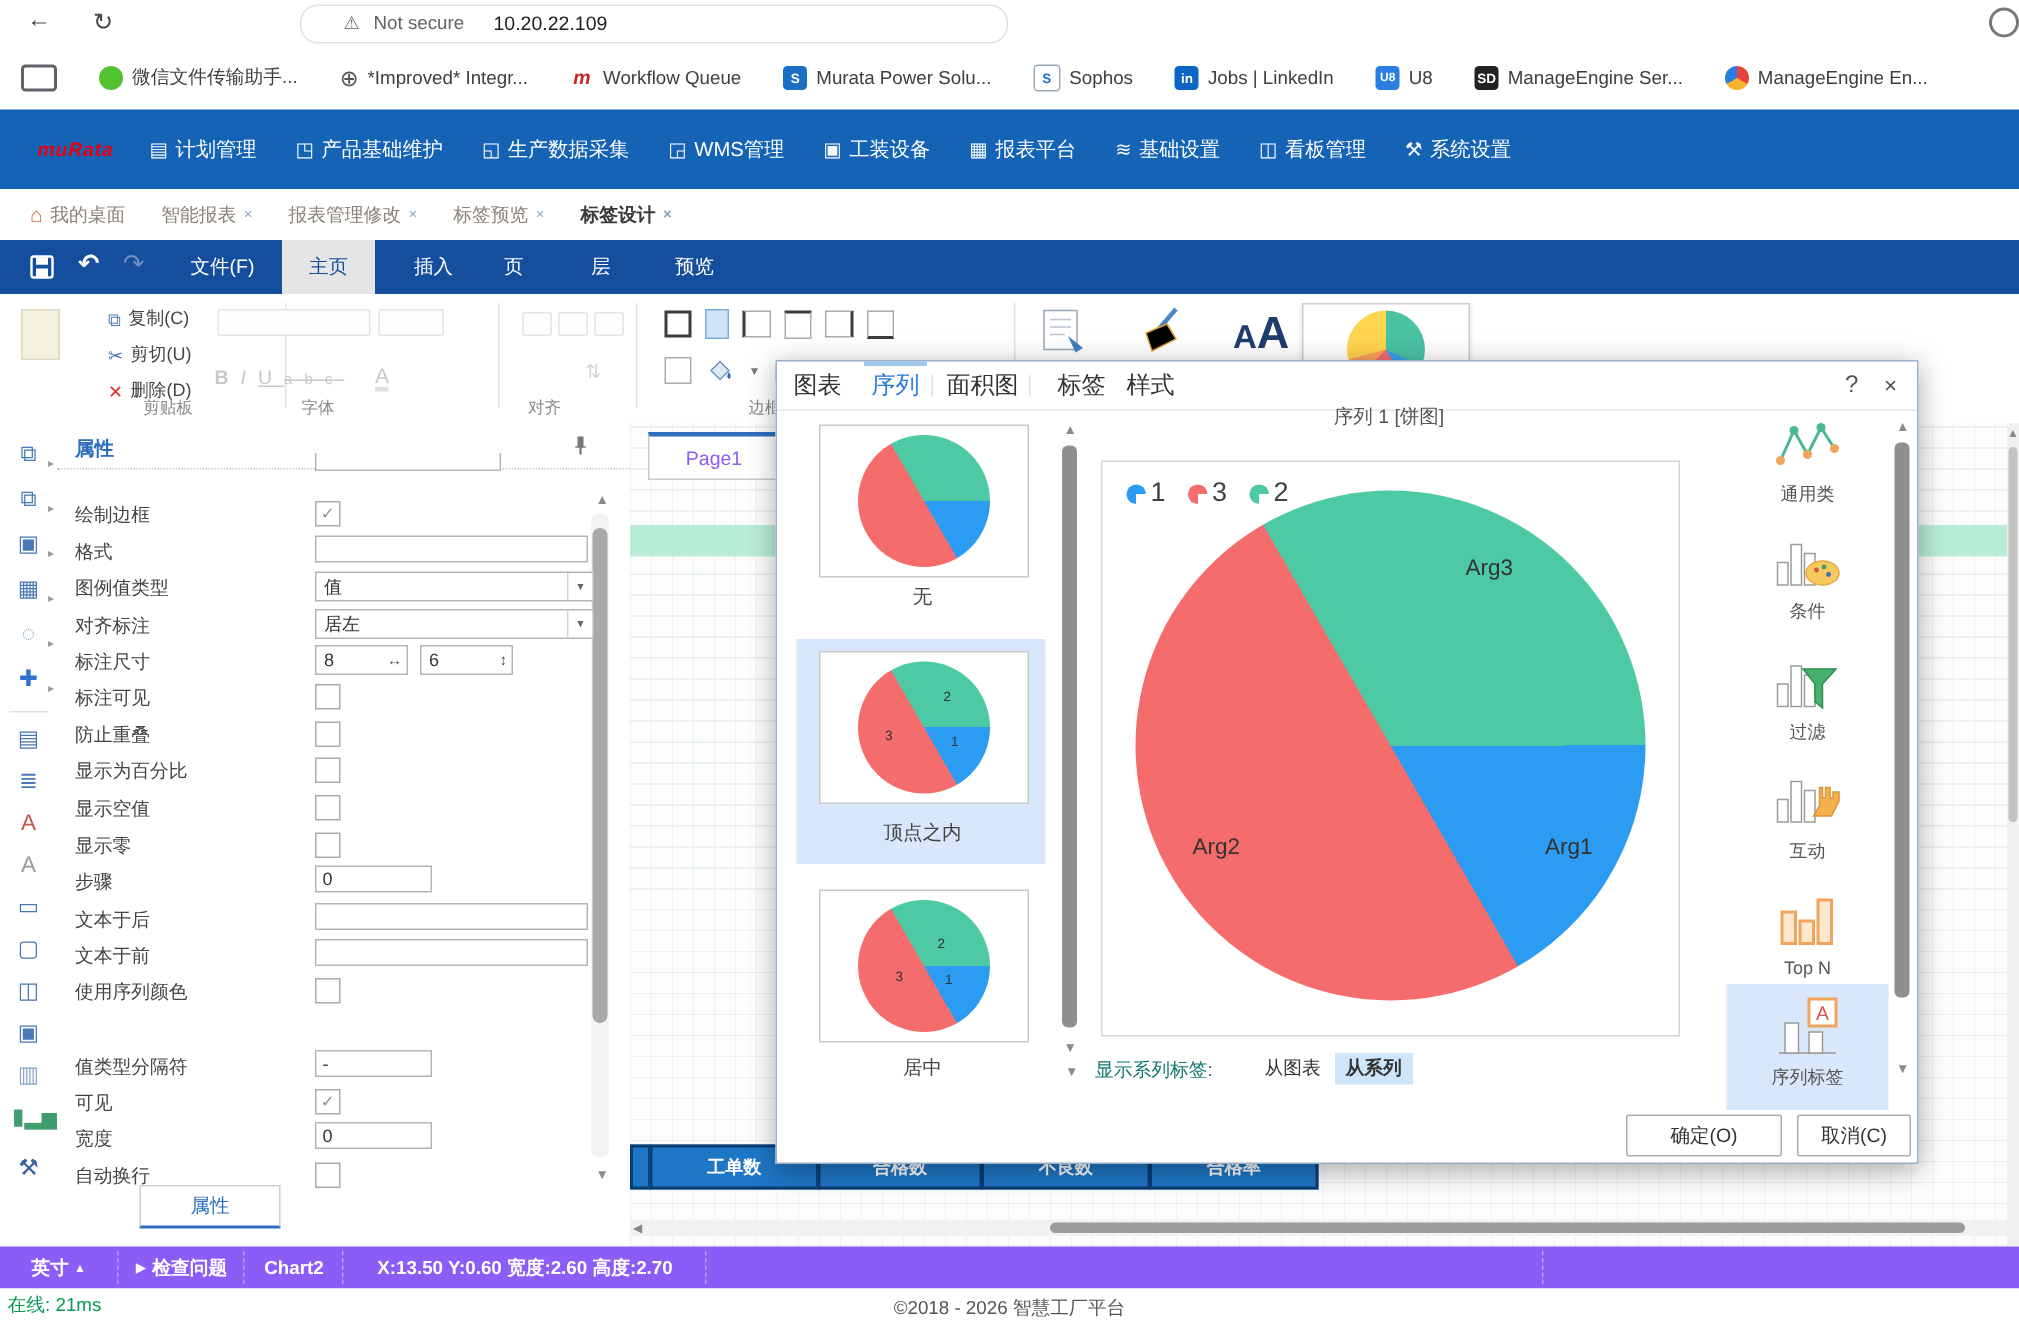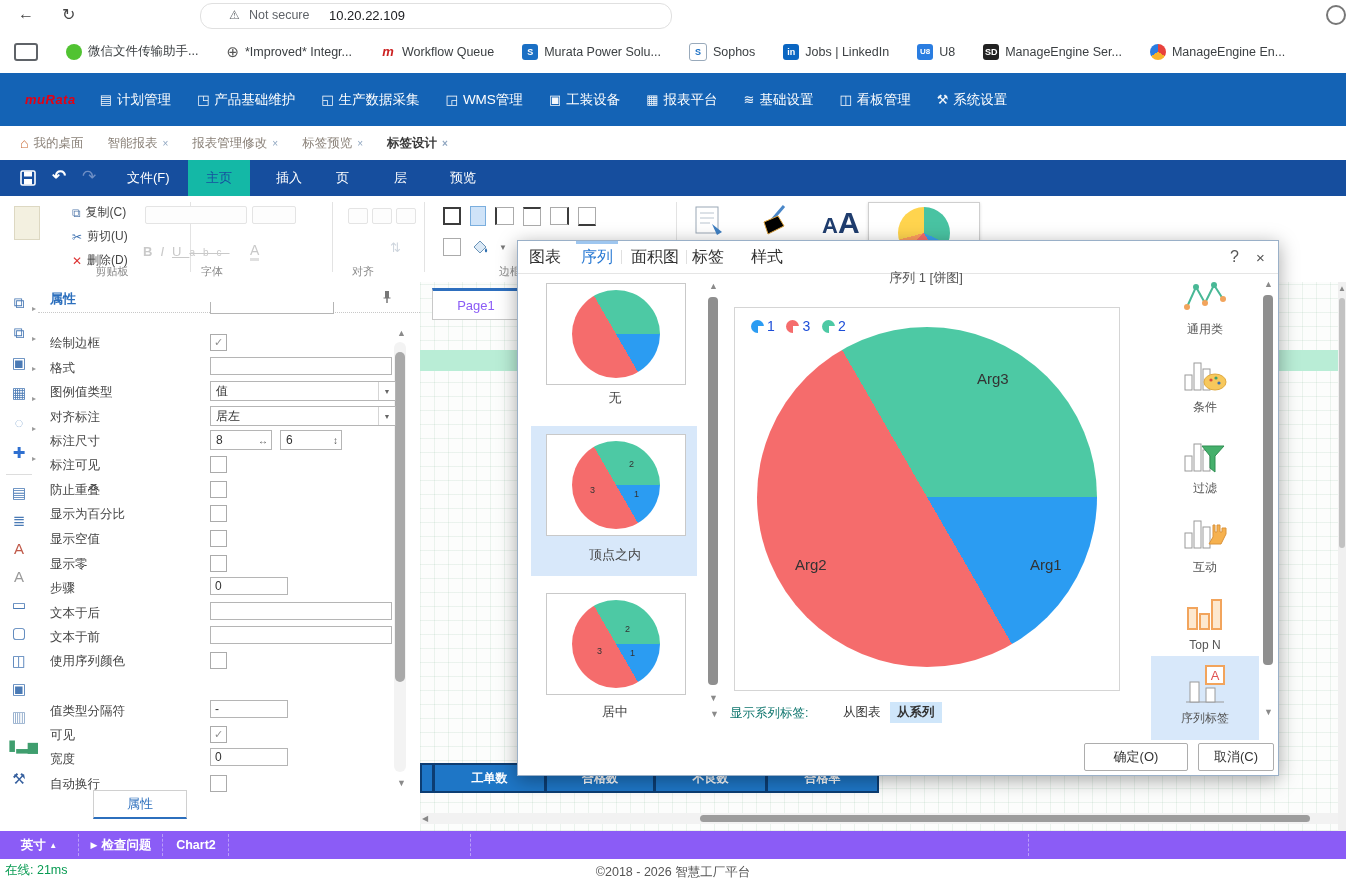--- a/index.html
+++ b/index.html
@@ -21,21 +21,21 @@
   .navitem{color:#fff;font-size:13.5px;display:flex;align-items:center;gap:5px;margin-right:26px;cursor:default}
   .navitem .nicon{font-size:13px;opacity:.95}
   
   .tabstrip{left:0;top:126px;width:1346px;height:34px;background:#fff;display:flex;align-items:center;gap:24px;padding-left:20px}
   .wtab{font-size:12.5px;color:#8a8178;display:flex;gap:5px;align-items:center}
   .wtab .x{color:#8fa6c0;font-size:10px}
   .wtab.active{color:#3a3a3a;font-weight:bold}
   
   .ribbonhead{left:0;top:160px;width:1346px;height:36px;background:#164e9e;color:#fff;font-size:13px}
   .rtab{height:36px;display:flex;align-items:center;padding:0 18px}
-  .rtab.active{background:#14b8a6;color:#164e9e}
+  .rtab.active{background:#e5e5e5;color:#164e9e}
   .ribbonbody{left:0;top:196px;width:1346px;height:86px;background:#fff;border-bottom:1px solid #d9d9d9}
   .gsep{position:absolute;top:6px;height:70px;width:1px;background:#e3e3e3}
   .glabel{position:absolute;top:68px;font-size:11px;color:#8a8a8a;text-align:center;width:80px}
   .clipitem{font-size:12px;color:#444;display:flex;gap:5px;align-items:center}
   .bsq{width:16px;height:16px;border:1px solid #ababab;background:#fff;display:inline-block}
   .bsq.all{border:2px solid #3c3c3c;width:14px;height:14px}
   .bsq.sel{background:#cfe3f8;border-color:#7aaede}
   .bsq.left{border-left:2px solid #3c3c3c}.bsq.top{border-top:2px solid #3c3c3c}
   .bsq.right{border-right:2px solid #3c3c3c}.bsq.bottom{border-bottom:2px solid #3c3c3c}
   .dimctl{border:1px solid #e4e4e4;border-radius:2px;background:#fdfdfd}
@@ -454,21 +454,21 @@
 </div>
 
 <div class="ab dialog">
   <div class="dtabs">
     <div class="dind"></div>
     <span class="dtab" style="left:11px">图表</span>
     <span class="dtab active" style="left:63px">序列</span>
     <span class="dsep" style="left:103px"></span>
     <span class="dtab" style="left:113px">面积图</span>
     <span class="dsep" style="left:168px"></span>
-    <span class="dtab" style="left:174px">标签</span>
+    <span class="dtab" style="left:187px">标签</span>
     <span class="dtab" style="left:233px">样式</span>
     <span class="dtab" style="left:712px;color:#555">?</span>
     <span class="dtab" style="left:738px;color:#555;font-size:15px">×</span>
   </div>
 
   <div class="pcard" style="top:42px">
     <div class="pie" style="position:absolute;left:25px;top:6px;width:88px;height:88px"></div>
   </div>
   <div class="plab" style="top:148px">无</div>
 
@@ -490,21 +490,21 @@
     </div>
   </div>
   <div class="plab" style="top:462px">居中</div>
 
   <span class="ab sarrow" style="left:191px;top:40px">▲</span>
   <div class="ab scroll-dark" style="left:190px;top:56px;width:10px;height:388px"></div>
   <span class="ab sarrow" style="left:191px;top:452px">▼</span>
 
   <div class="ab" style="left:216px;top:28px;width:384px;text-align:center;font-size:13px;color:#555">序列 1 [饼图]</div>
   <div class="chartbox">
-    <div class="ab" style="left:16px;top:10px;font-size:14px;color:#1d4ed8">
+    <div class="ab" style="left:16px;top:10px;font-size:18px;color:#404040">
       <span class="lgi lg-b"></span><span>1</span>&nbsp;&nbsp;
       <span class="lgi lg-r"></span><span>3</span>&nbsp;&nbsp;
       <span class="lgi lg-g"></span><span>2</span>
     </div>
     <div class="pie" style="position:absolute;left:22px;top:19px;width:340px;height:340px"></div>
     <span class="arg" style="left:242px;top:62px">Arg3</span>
     <span class="arg" style="left:60px;top:248px">Arg2</span>
     <span class="arg" style="left:295px;top:248px">Arg1</span>
   </div>
 
@@ -594,20 +594,21 @@
   <span class="sseg" style="left:0;width:78px">
     <span>英寸</span>&nbsp;<span style="font-size:8px">▲</span></span>
   <span class="sdiv" style="left:78px"></span>
   <span class="sseg" style="left:80px;width:82px">
     <span style="font-size:9px;margin-right:4px">▶</span>
       <span>检查问题</span>
     </span>
   <span class="sdiv" style="left:162px"></span>
   <span class="sseg" style="left:164px;width:64px">Chart2</span>
   <span class="sdiv" style="left:228px"></span>
+  <span class="sseg" style="left:232px;width:236px">X:13.50 Y:0.60 宽度:2.60 高度:2.70</span>
   <span class="sdiv" style="left:470px"></span>
   <span class="sdiv" style="left:1028px"></span>
 </div>
 
 <div class="ab pagefooter">
   <span class="ab" style="left:5px;top:3px;color:#089b52">
     <span>在线:</span> <span>21ms</span></span>
   <span class="ab" style="left:0;top:5px;width:1346px;text-align:center;color:#555">©2018 - 2026 智慧工厂平台</span>
 </div>
 

